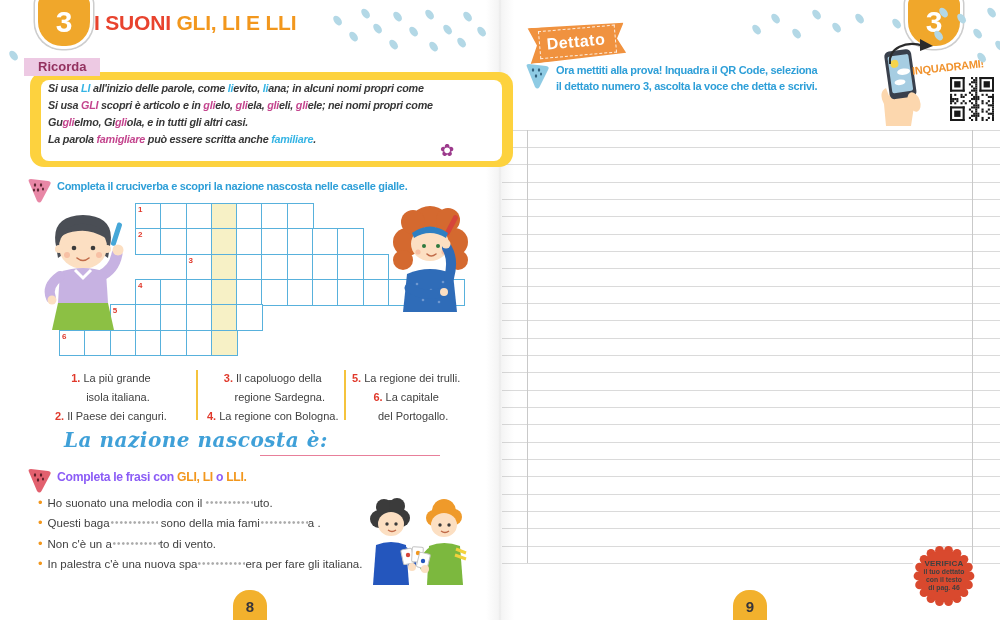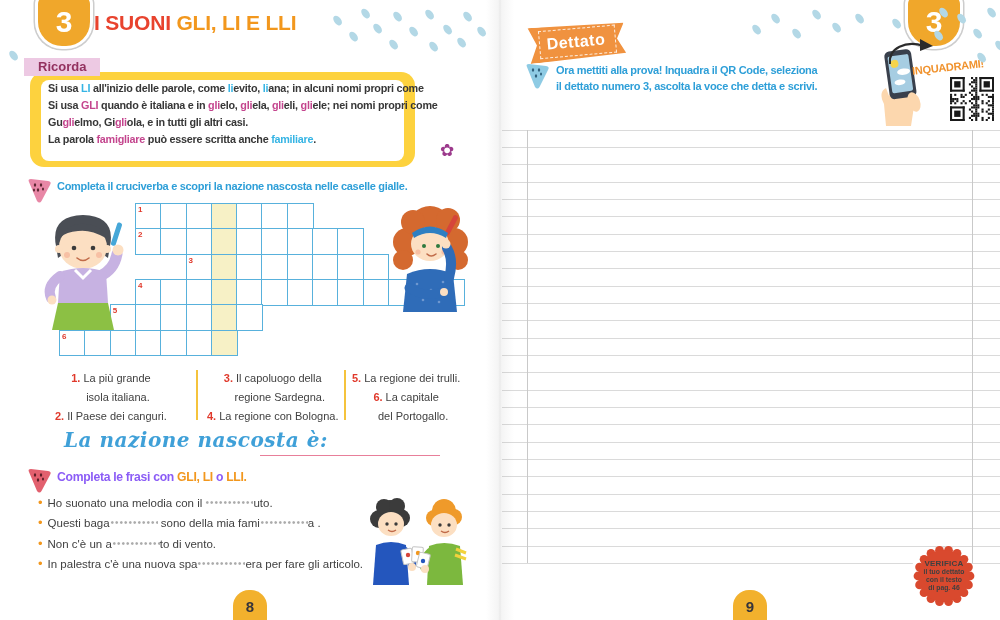--- a/index.html
+++ b/index.html
@@ -14,21 +14,21 @@
     border-radius:8px 8px 24px 24px;text-align:center;font-size:30px;font-weight:800;
     line-height:52px;box-shadow:0 0 0 3px #fff,0 0 0 4.5px #cdcdcd;}
   
   #page-title{left:94px;top:11px;font-size:21px;font-weight:800;letter-spacing:-0.2px;white-space:nowrap;}
   
   .tear{position:absolute;width:7px;height:11px;background:#b3d8e6;
     border-radius:50% 50% 50% 50%/55% 55% 45% 45%;transform:rotate(-38deg);}
   
   #ricorda-tag{left:24px;top:58px;background:#edc9e3;color:#93315f;font-weight:700;
     font-size:13px;padding:1px 14px 2px 14px;z-index:3;}
-  #ricorda-box{left:30px;top:72px;width:385px;height:95px;background:#fdd23e;border-radius:14px;z-index:2;}
+  #ricorda-box{left:30px;top:72px;width:483px;height:95px;background:#fdd23e;border-radius:14px;z-index:2;font-style:italic;}
   #ricorda-inner{position:absolute;left:11px;top:8px;right:11px;bottom:6px;background:#fff;border-radius:8px;}
   #ricorda-text{position:absolute;left:18px;top:8px;font-size:10.8px;line-height:17px;
     letter-spacing:-0.25px;color:#373737;font-weight:600;white-space:nowrap;}
   #flower-icon{left:440px;top:140px;color:#9c3a8c;font-size:17px;z-index:3;}
   
   .instr{position:absolute;font-weight:700;font-size:11px;letter-spacing:-0.3px;
     color:#2e9fd8;white-space:nowrap;}
   
   .cw-row{position:absolute;display:flex;}
   .cw-cell{width:26.8px;height:26.8px;box-sizing:border-box;border:1.5px solid #58b1dc;
@@ -81,21 +81,21 @@
 <div id="spread">
 
   <div class="badge" style="left:38px;top:-4px;">3</div>
   <div class="abs" id="page-title"><span class="c-red">I SUONI </span><span class="c-orange">GLI, LI E LLI</span></div>
 
   <div class="abs" id="ricorda-tag">Ricorda</div>
   <div class="abs" id="ricorda-box">
     <div id="ricorda-inner"></div>
     <div id="ricorda-text">
         <div><span>Si usa </span><span class="c-cyan bold">LI</span><span> all'inizio delle parole, come </span><span class="c-cyan">li</span><span>evito, </span><span class="c-cyan">li</span><span>ana; in alcuni nomi propri come</span></div>
-        <div><span>Si usa </span><span class="c-magenta bold">GLI</span><span> quando è italiana e in </span><span class="c-magenta">gli</span><span>elo, </span><span class="c-magenta">gli</span><span>ela, </span><span class="c-magenta">gli</span><span>eli, </span><span class="c-magenta">gli</span><span>ele; nei nomi propri come</span></div>
+        <div><span>Si usa </span><span class="c-magenta bold">GLI</span><span> scopri è articolo e in </span><span class="c-magenta">gli</span><span>elo, </span><span class="c-magenta">gli</span><span>ela, </span><span class="c-magenta">gli</span><span>eli, </span><span class="c-magenta">gli</span><span>ele; nei nomi propri come</span></div>
         <div><span>Gu</span><span class="c-magenta">gli</span><span>elmo, Gi</span><span class="c-magenta">gli</span><span>ola, e in tutti gli altri casi.</span></div>
         <div><span>La parola </span><span class="c-magenta">famigliare</span><span> può essere scritta anche </span><span class="c-cyan">familiare</span><span>.</span></div>
       </div>
   </div>
   <div class="abs" id="flower-icon">✿</div>
 
   <svg class="abs" style="left:26px;top:177px;" width="26" height="27" viewBox="0 0 26 27">
     <path d="M3,5 Q1.5,2 5,2 L22,4 Q26,4.5 24,8 L15.5,24 Q13.5,27 11,24 Z" fill="#e887a6"></path>
     <g fill="#5c2733">
         <ellipse cx="9" cy="8" rx="1.2" ry="1.8"></ellipse>
@@ -267,21 +267,21 @@
         <ellipse cx="15" cy="8" rx="1.2" ry="1.8"></ellipse>
     <ellipse cx="12" cy="13" rx="1.2" ry="1.8"></ellipse>
         <ellipse cx="17" cy="12" rx="1" ry="1.6"></ellipse>
       </g>
   </svg>
   <div class="instr" style="left:57px;top:470px;font-size:12.2px;" id="completa-heading"><span class="c-blue">Completa le frasi con </span><span class="c-orange">GLI, LI</span><span class="c-blue"> o </span><span class="c-orange">LLI.</span></div>
   <div class="abs" id="bullet-list">
       <div class="bullet-line"><span class="dot">•</span><span>Ho suonato una melodia con il </span><span class="blank"></span><span>uto.</span></div>
       <div class="bullet-line"><span class="dot">•</span><span>Questi baga</span><span class="blank"></span><span> sono della mia fami</span><span class="blank"></span><span>a .</span></div>
       <div class="bullet-line"><span class="dot">•</span><span>Non c'è un a</span><span class="blank"></span><span>to di vento.</span></div>
-      <div class="bullet-line"><span class="dot">•</span><span>In palestra c'è una nuova spa</span><span class="blank"></span><span>era per fare gli articolo.</span></div>
+      <div class="bullet-line"><span class="dot">•</span><span>In palestra c'è una nuova spa</span><span class="blank"></span><span>era per fare gli italiana.</span></div>
     </div>
 
   <svg class="abs" style="left:356px;top:497px;" width="124" height="100" viewBox="0 0 124 100">
     <g fill="#3b3b3b">
         <circle cx="34" cy="15" r="12"></circle>
         <circle cx="23" cy="22" r="9"></circle>
         <circle cx="45" cy="21" r="9"></circle>
         <circle cx="28" cy="10" r="8"></circle>
         <circle cx="41" cy="9" r="8"></circle>
       </g>

